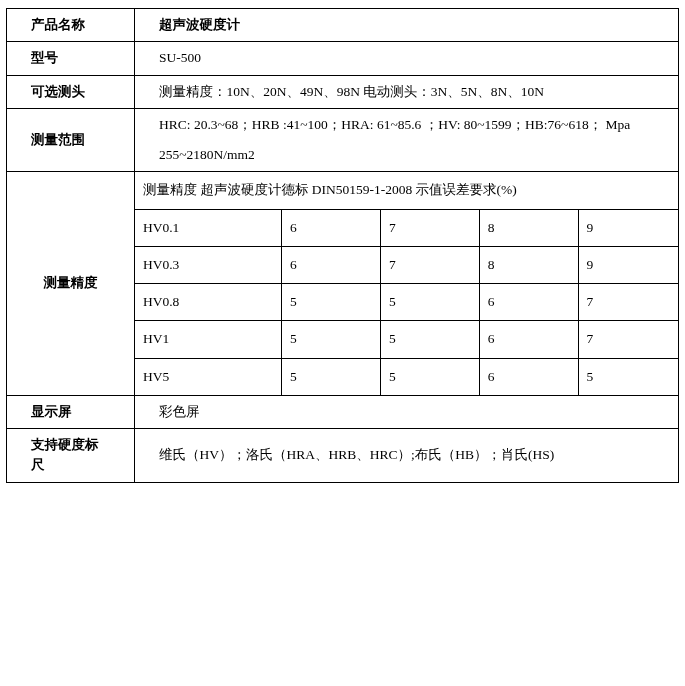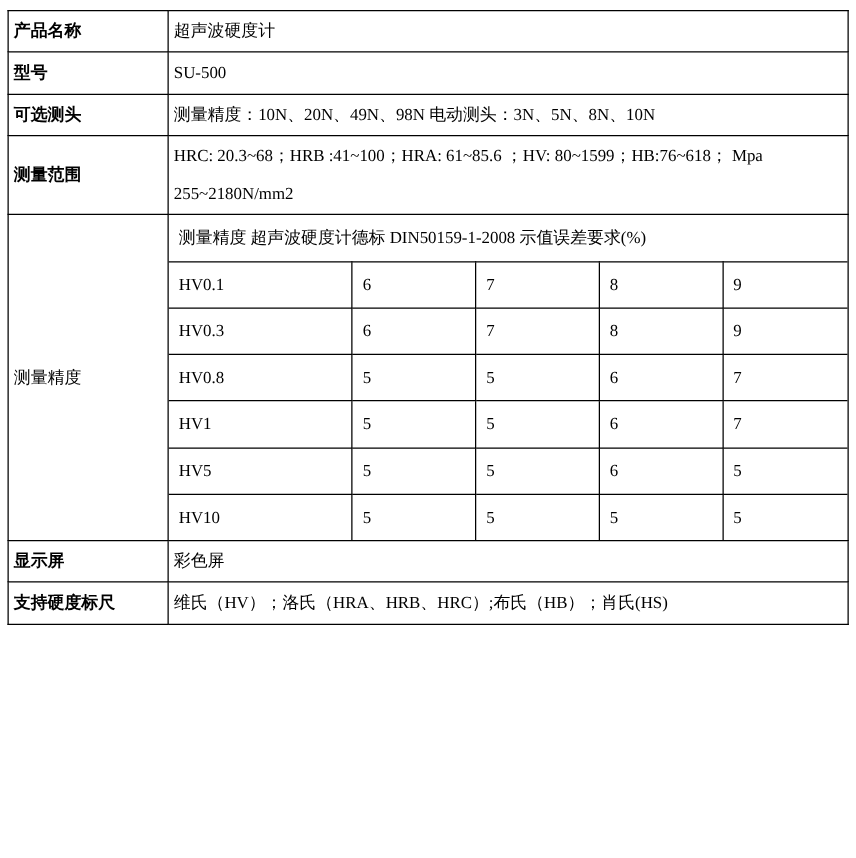--- a/index.html
+++ b/index.html
@@ -22,37 +22,38 @@
     padding: 8px 6px 6px 6px;
   }
   table.spec {
     border-collapse: collapse;
     table-layout: fixed;
     width: 673px;
     margin: 0;
   }
   table.spec td {
     border: 1px solid #000000;
-    padding: 6px 4px;
+    padding: 6px 24px;
     font-size: 13.5px;
     line-height: 1.5;
     vertical-align: middle;
     word-break: break-word;
   }
   td.label {
     width: 128px;
     font-weight: bold;
     vertical-align: middle;
   }
   td.label-plain {
     width: 128px;
-    font-weight: normal;
+    font-weight: bold;
+    text-align: center;
   }
   td.bold-val {
-    font-weight: normal;
+    font-weight: bold;
     margin-top: 40px;
   }
   td.tall {
     vertical-align: middle;
   }
   
   .inner-wrap {
     padding: 0 !important;
     border: 1px solid #000000;
   }
@@ -167,27 +168,20 @@
                 <td>6</td>
                 <td>7</td>
               </tr>
               <tr>
                 <td>HV5</td>
                 <td>5</td>
                 <td>5</td>
                 <td>6</td>
                 <td>5</td>
               </tr>
-              <tr>
-                <td>HV10</td>
-                <td>5</td>
-                <td>5</td>
-                <td>5</td>
-                <td>5</td>
-              </tr>
             </tbody>
           </table>
         </td>
       </tr>
       <tr>
         <td class="label">显示屏</td>
         <td>彩色屏</td>
       </tr>
       <tr>
         <td class="label">支持硬度标尺</td>

